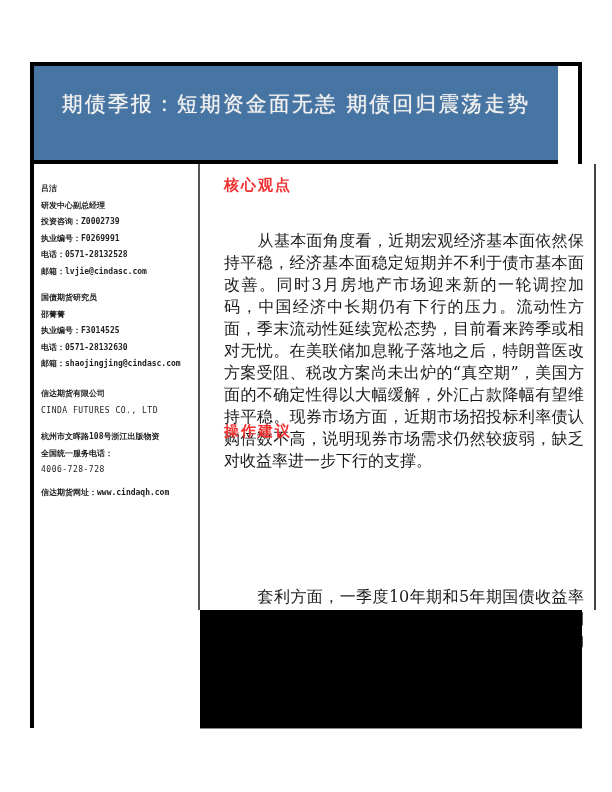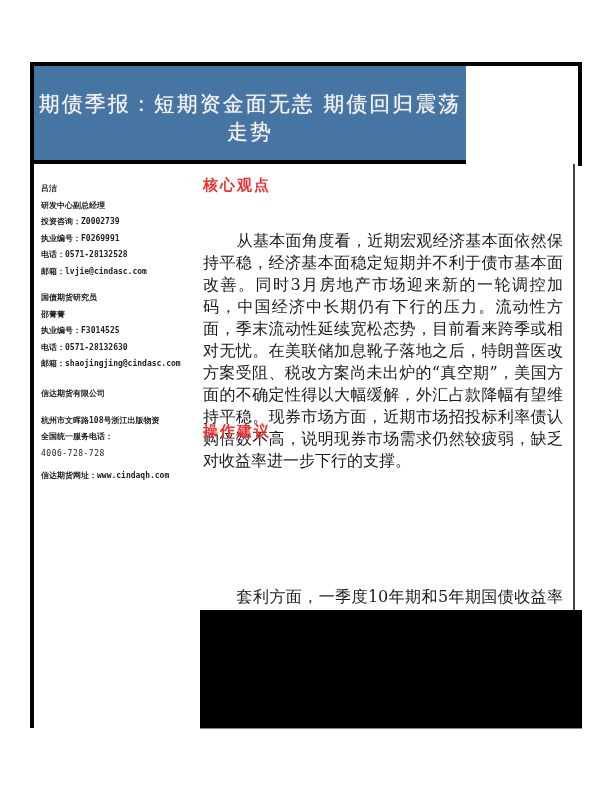--- a/index.html
+++ b/index.html
@@ -1,32 +1,32 @@
 <!DOCTYPE html>
 <html><head>
   <meta charset="utf-8">
   <style>
     html, body { margin: 0; padding: 0; background: #ffffff; }
     body { width: 612px; height: 792px; position: relative; overflow: hidden;
            font-family: "DejaVu Serif", "Liberation Serif", serif; color: #111; }
     .frame-top { position: absolute; left: 30px; top: 62px; width: 552px; height: 4px; background: #000; }
     .frame-left { position: absolute; left: 30px; top: 62px; width: 4px; height: 666px; background: #000; }
     .frame-right-top { position: absolute; left: 578px; top: 62px; width: 4px; height: 104px; background: #000; }
-    .header { position: absolute; left: 34px; top: 66px; width: 432px; height: 94px; background: #4674a3;
+    .header { position: absolute; left: 34px; top: 66px; width: 524px; height: 94px; background: #4674a3;
               border-bottom: 4px solid #000; }
     .header-title { position: absolute; left: 0; right: 0; top: 24px; text-align: center;
                     color: #f2f2f2; font-size: 21px; letter-spacing: 2px; font-weight: normal;
                     font-family: "DejaVu Serif", serif; text-shadow: 0 0 1px #ddd; }
     .sidebar { position: absolute; left: 34px; top: 164px; width: 188px; height: 564px; background: #fff; }
     .sidebar .block { position: absolute; left: 7px; font-size: 8px; line-height: 16.5px;
                       font-family: "DejaVu Sans Mono", "Liberation Mono", monospace; color: #222; font-weight: bold; }
     .sidebar .block div { white-space: nowrap; }
     .sidebar .en { font-weight: normal; letter-spacing: 0.5px; }
     .col-divider { position: absolute; left: 198px; top: 164px; width: 2px; height: 446px; background: #555; }
-    .main { position: absolute; left: 195px; top: 164px; width: 378px; height: 446px; background: #fff;
+    .main { position: absolute; left: 216px; top: 164px; width: 378px; height: 446px; background: #fff;
             border-right: 2px solid #444; }
     .section-title { position: absolute; left: 8px; color: #f03030; font-size: 15px; font-weight: bold;
                      letter-spacing: 2px; }
     .para { position: absolute; left: 8px; width: 360px; font-size: 16px; line-height: 22px;
             text-align: justify; text-indent: 2.1em; color: #1a1a1a; }
     .black-block { position: absolute; left: 200px; top: 610px; width: 382px; height: 118px; background: #000;
                    border-bottom: 1px solid #888; }
   </style>
 </head>
 <body>
@@ -50,20 +50,21 @@
   </div>
   <div class="block" style="top:126px;">
     <div>国债期货研究员</div>
     <div>邵菁菁</div>
     <div>执业编号：F3014525</div>
     <div>电话：0571-28132630</div>
     <div>邮箱：shaojingjing@cindasc.com</div>
   </div>
   <div class="block" style="top:222px;">
     <div>信达期货有限公司</div>
+    <div class="en">CINDA FUTURES CO., LTD</div>
     <div style="height:10px;"></div>
     <div>杭州市文晖路108号浙江出版物资</div>
     <div>全国统一服务电话：</div>
     <div class="en">4006-728-728</div>
     <div style="height:6px;"></div>
     <div>信达期货网址：www.cindaqh.com</div>
   </div>
 </div>
 
 <div class="col-divider"></div>

